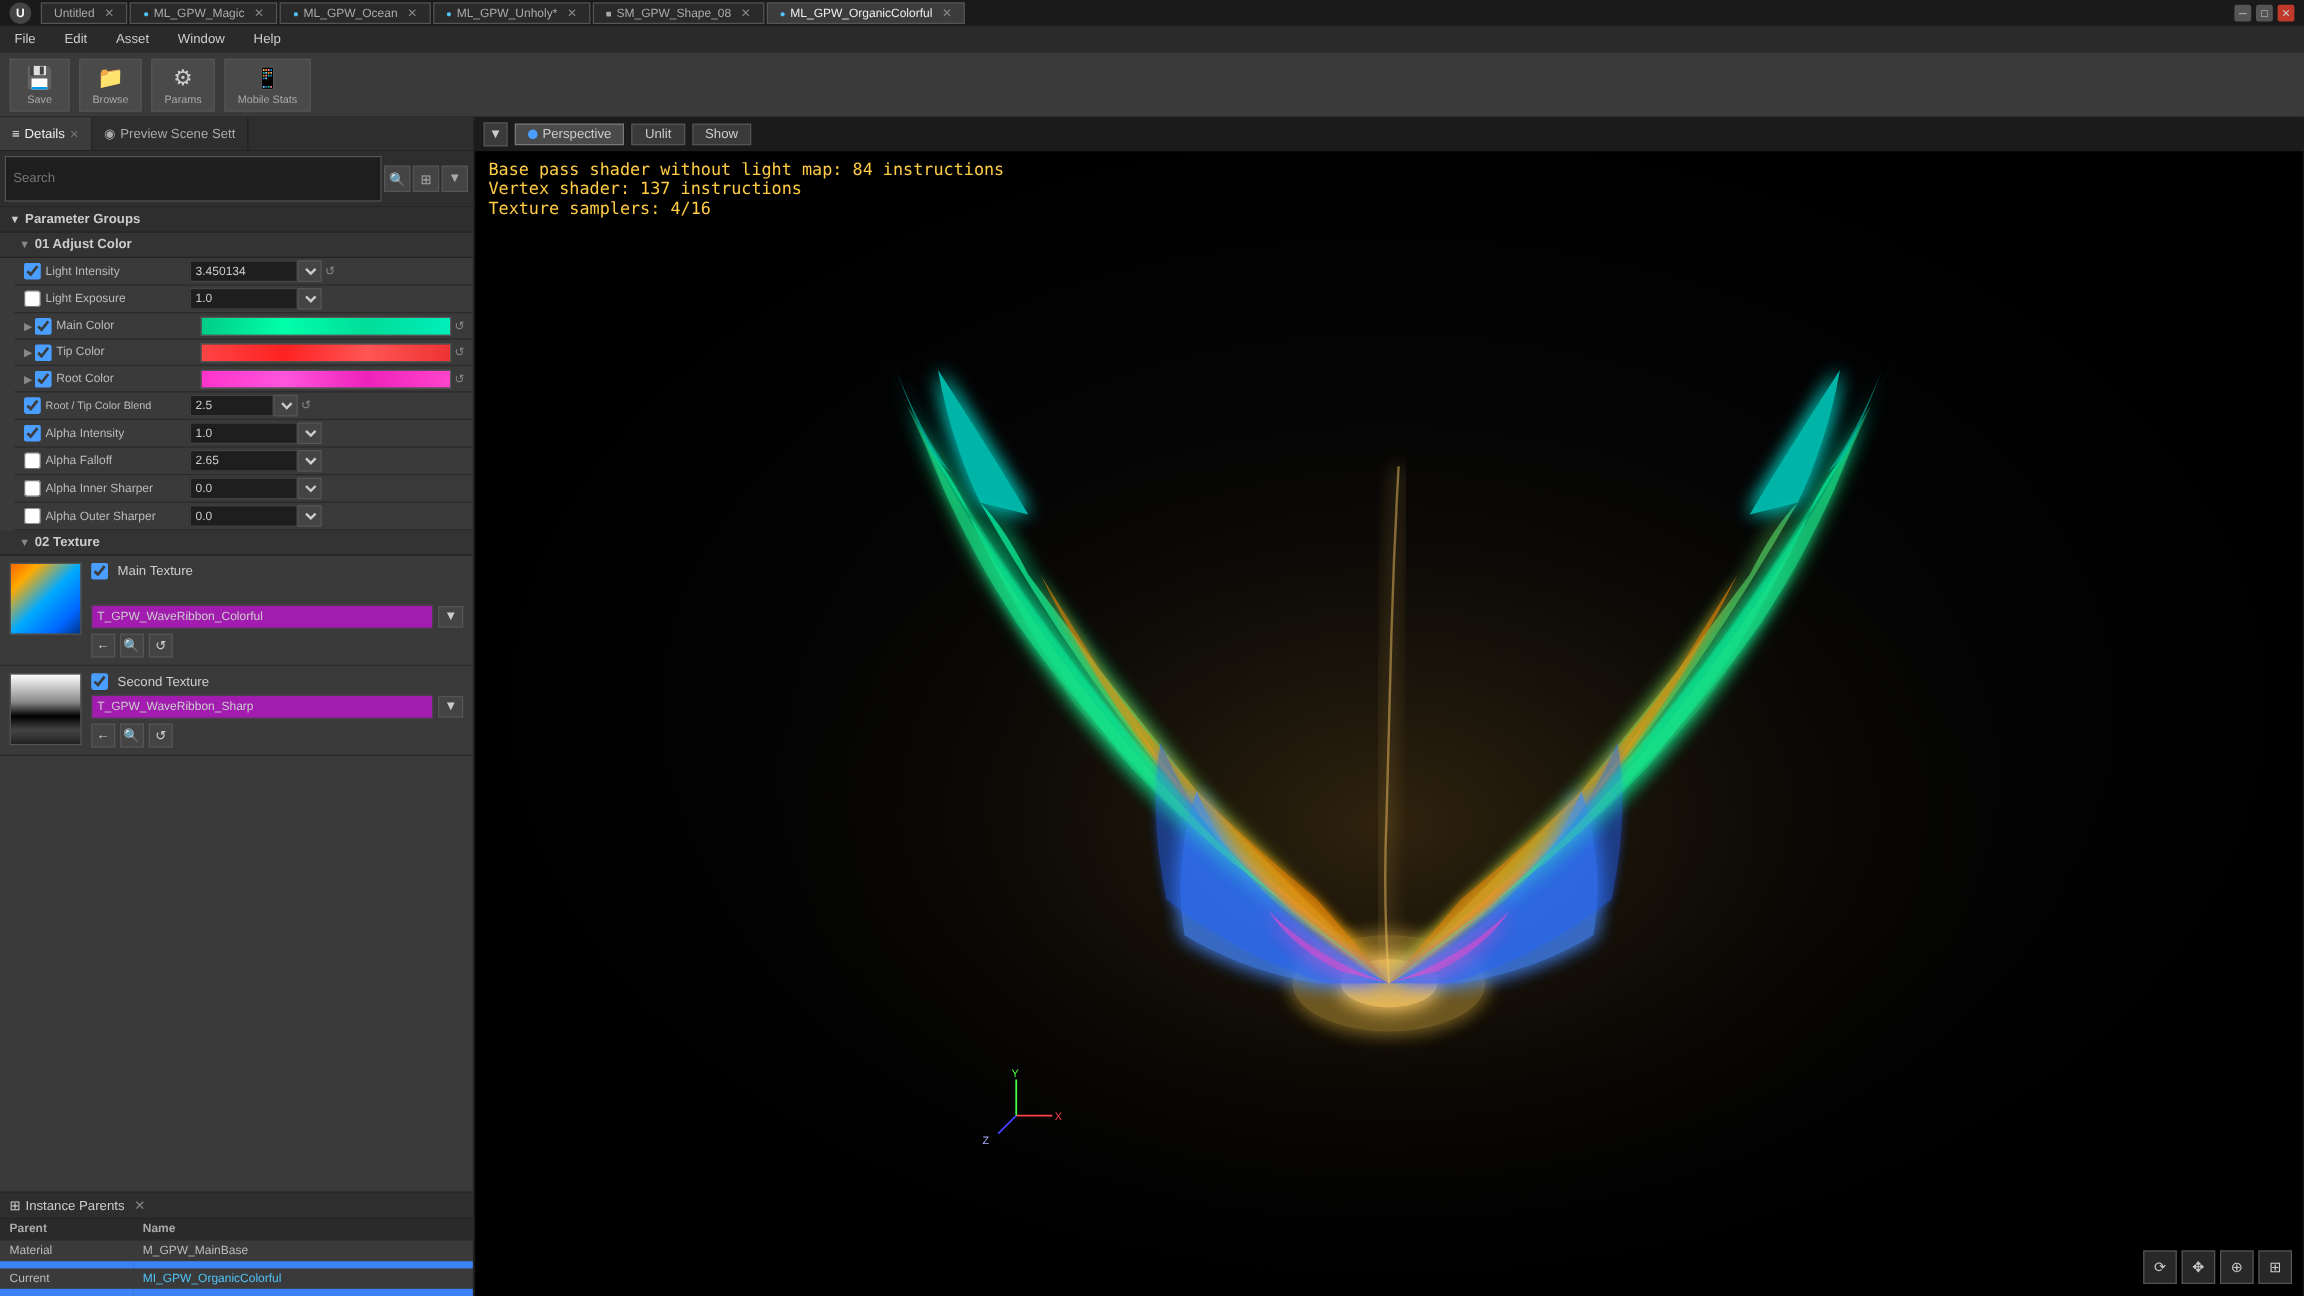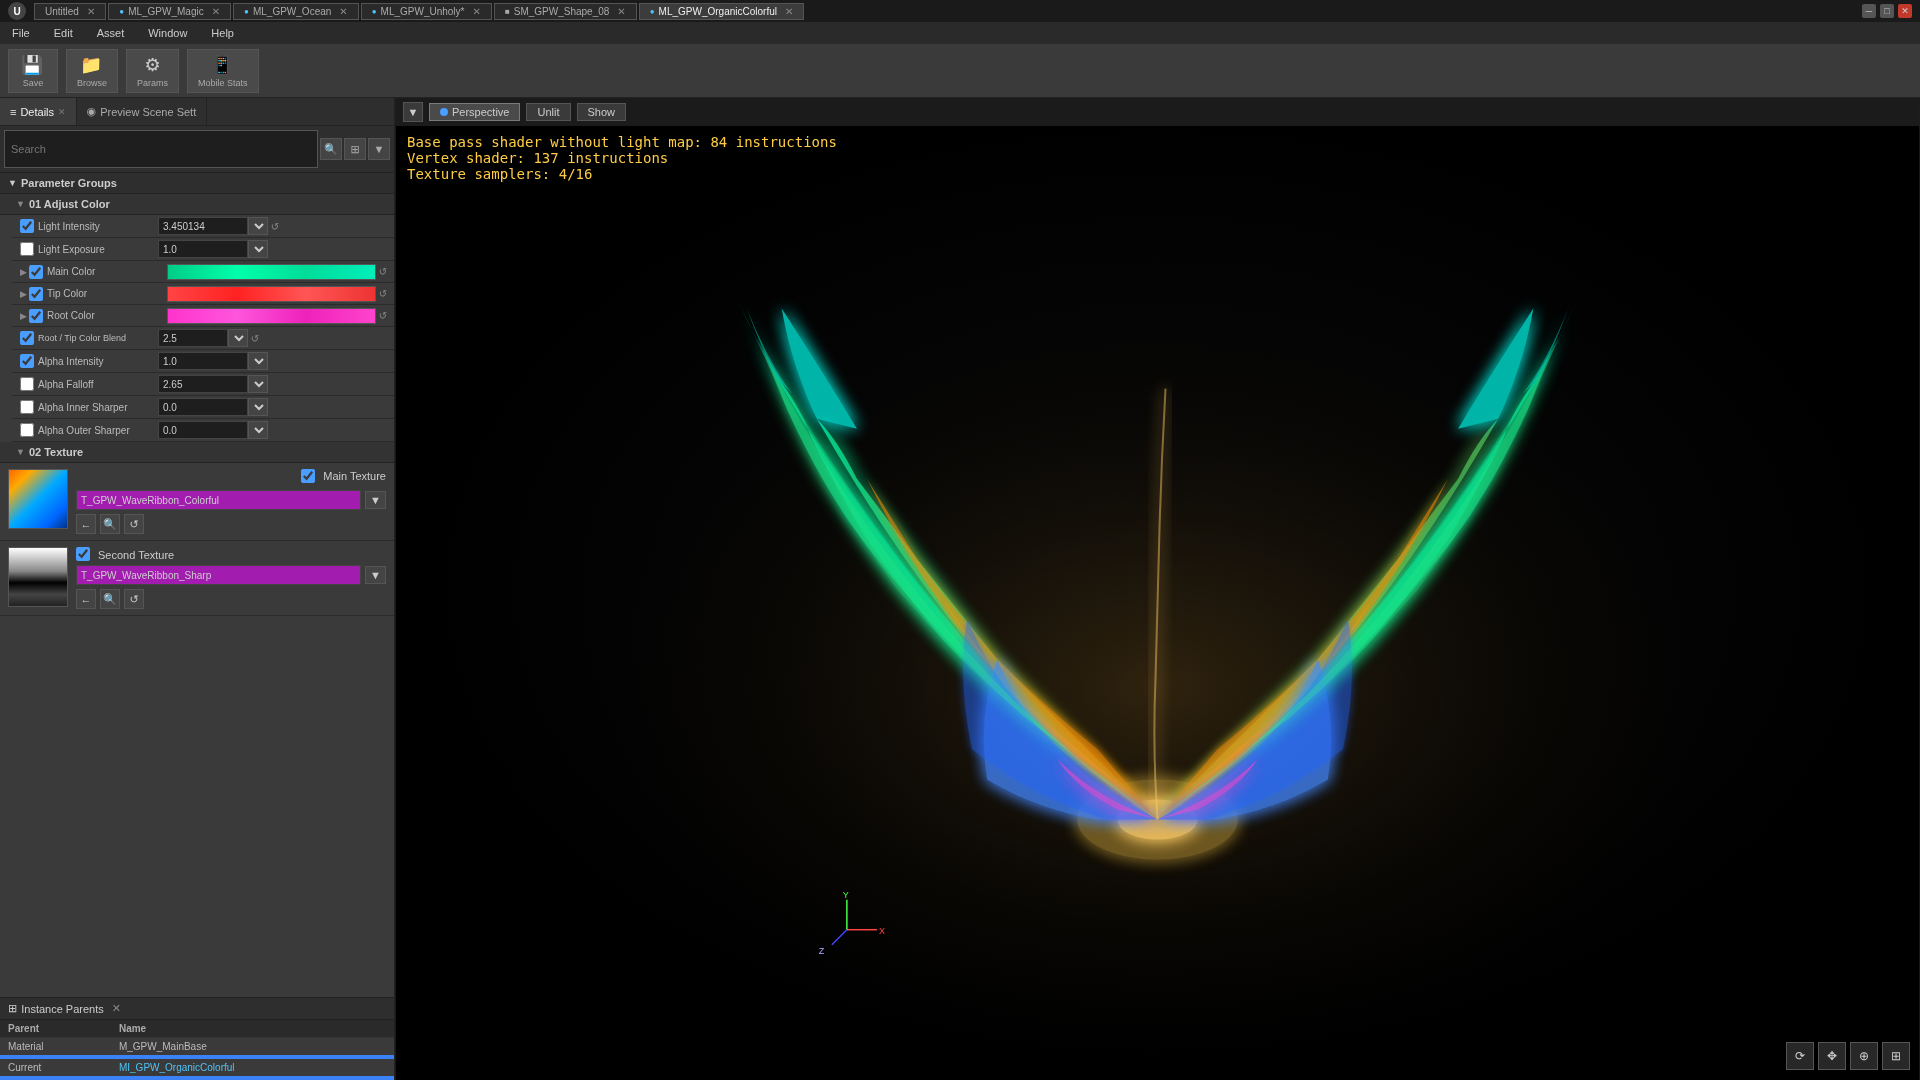--- a/index.html
+++ b/index.html
@@ -70,21 +70,21 @@
     .texture-name-row { display: flex; align-items: center; gap: 4px; }
     .texture-name-input { background: #a21caf; border: 1px solid #444; color: #ccc; padding: 2px 4px; font-size: 10px; height: 20px; flex: 1; }
     .texture-actions { display: flex; gap: 4px; margin-top: 4px; }
     .tex-btn { width: 20px; height: 20px; background: #444; border: 1px solid #555; color: #ccc; cursor: pointer; display: flex; align-items: center; justify-content: center; font-size: 11px; }
 
     
     .instance-panel { background: #3a3a3a; border-top: 1px solid #222; }
     .instance-panel-header { display: flex; align-items: center; background: #2e2e2e; padding: 4px 8px; border-bottom: 1px solid #222; font-size: 11px; color: #ccc; }
     .instance-table { width: 100%; border-collapse: collapse; }
     .instance-table th { background: #2a2a2a; padding: 3px 8px; text-align: left; font-size: 10px; color: #aaa; border-bottom: 1px solid #333; }
-    .instance-table td { padding: 3px 8px; font-size: 10px; color: #bbb; border-bottom: 4px solid #3b82f6; }
+    .instance-table td { padding: 3px 8px; font-size: 10px; color: #bbb; border-bottom: 6px solid #3b82f6; }
     .instance-table td.highlight { color: #4fc3f7; }
 
     
     .viewport { flex: 1; background: #1a1a1a; position: relative; overflow: hidden; }
     .viewport-toolbar { display: flex; align-items: center; background: rgba(30,30,30,0.9); padding: 4px 8px; gap: 6px; position: absolute; top: 0; left: 0; right: 0; z-index: 10; }
     .vp-btn { background: #3a3a3a; border: 1px solid #555; color: #ccc; padding: 2px 10px; font-size: 11px; cursor: pointer; display: flex; align-items: center; gap: 4px; }
     .vp-btn.active { background: #4a4a4a; border-color: #7a7a7a; }
     .vp-btn .dot { width: 8px; height: 8px; border-radius: 50%; background: #4a9eff; }
 
     .viewport-info { position: absolute; top: 36px; left: 12px; z-index: 5; font-size: 14px; color: #ffcc44; font-family: monospace; }
@@ -304,21 +304,21 @@
       </div>
 
       <div class="param-group-header" style="padding-left: 16px; background: #333;">
         <span class="arrow expand-arrow">▼</span>
         <span>02 Texture</span>
       </div>
 
       <div class="texture-row">
         <div class="texture-thumb thumb-wave-colorful"></div>
         <div class="texture-info">
-          <div style="display:flex; align-items:center; gap:4px; margin-bottom:7px;justify-content:flex-end;">
+          <div style="display:flex; align-items:center; gap:4px; margin-bottom:21px;">
             <input type="checkbox" class="param-checkbox" checked="" style="">
             <span>Main Texture</span>
           </div>
           <div class="texture-name-row">
             <input type="text" class="texture-name-input" value="T_GPW_WaveRibbon_Colorful" style="">
             <span style="background:#444; border:1px solid #555; padding:2px 4px; cursor:pointer; color:#ccc;">▼</span>
           </div>
           <div class="texture-actions">
             <div class="tex-btn">←</div>
             <div class="tex-btn">🔍</div>

